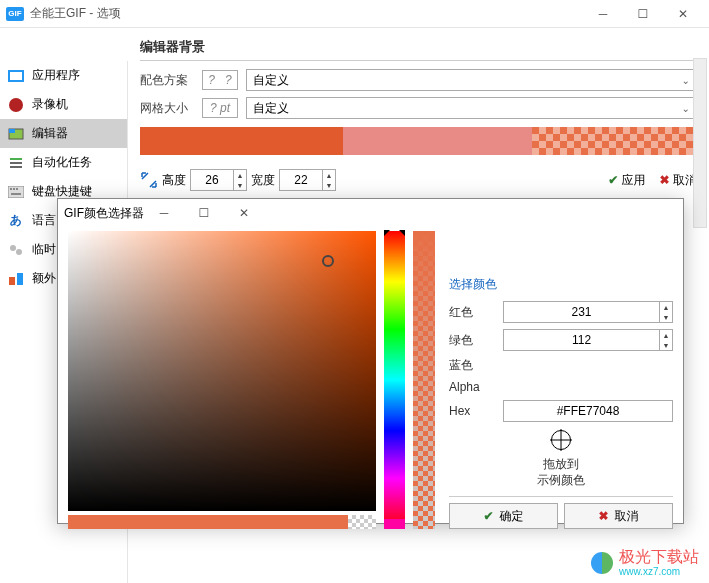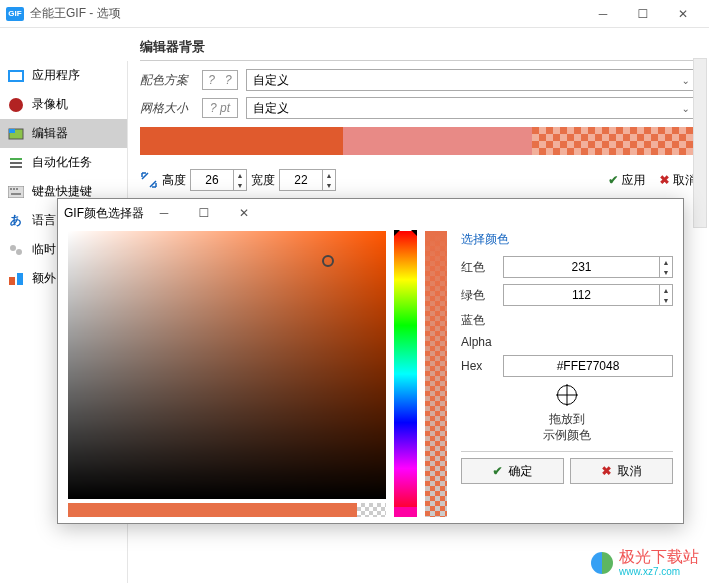--- a/index.html
+++ b/index.html
@@ -15,21 +15,21 @@
 .sidebar { width: 128px; border-right: 1px solid #e5e5e5; margin-top: 33px; }
 .sidebar-item { display: flex; align-items: center; padding: 6px 8px; gap: 8px; cursor: pointer; }
 .sidebar-item.selected { background: #d0d0d0; }
 .sb-icon { width: 16px; height: 16px; display: inline-flex; align-items: center; justify-content: center; }
 .sb-swatch { width: 16px; height: 12px; }
 
 .content { flex: 1; padding: 10px 12px; position: relative; }
 .section-title { font-size: 13px; color: #333; margin-bottom: 4px; font-weight: bold; }
 .hr { border-bottom: 1px solid #ccc; margin-bottom: 8px; }
 .row { display: flex; align-items: center; gap: 8px; margin-bottom: 6px; }
-.row-label { width: 54px; color: #444; font-style: italic; }
+.row-label { width: 54px; color: #444; }
 .small-input { width: 36px; height: 20px; border: 1px solid #aaa; text-align: center; color: #888; font-style: italic; }
 .dropdown { flex: 1; height: 22px; border: 1px solid #aaa; display: flex; align-items: center; padding: 0 6px; justify-content: space-between; gap: 29px; }
 .dropdown .chev { color: #666; font-size: 10px; }
 
 .swatch-row { display: flex; margin: 8px 0 14px 0; height: 28px; }
 .swatch-a { flex: 1.6; background: #E05A2D; }
 .swatch-b { flex: 1.5; background: #E88A86; }
 .swatch-checker { flex: 1.3; background-color:#E77048; background-image:
   linear-gradient(45deg, rgba(255,255,255,.45) 25%, transparent 25%, transparent 75%, rgba(255,255,255,.45) 75%),
   linear-gradient(45deg, rgba(255,255,255,.45) 25%, transparent 25%, transparent 75%, rgba(255,255,255,.45) 75%);
@@ -67,23 +67,23 @@
 .hue-marker-top::before{left:0;border-right:6px solid transparent;}
 .hue-marker-top::after{right:0;border-left:6px solid transparent;}
 .hue-marker-bot { position:absolute; bottom:0; left:0; right:0; height:10px; background:#ff00a2; }
 
 .alpha-strip { width: 26px; background-color:#E77048; background-image:
   linear-gradient(to bottom, #E77048, rgba(231,112,72,0)),
   linear-gradient(45deg,#ccc 25%,transparent 25%,transparent 75%,#ccc 75%),
   linear-gradient(45deg,#ccc 25%,transparent 25%,transparent 75%,#ccc 75%);
   background-size: 100% 100%, 10px 10px, 10px 10px; background-position: 0 0, 0 0, 5px 5px; background-blend-mode: normal; }
 
-.picker-fields { flex:1; padding-left: 6px; }
+.picker-fields { flex:1; padding-left: 6px; margin-top: 45px; }
 .picker-title { color:#1565C0; margin-bottom:8px; }
-.field-row { display:flex; align-items:center; margin-bottom:6px; gap:0; }
+.field-row { display:flex; align-items:center; margin-bottom:6px; gap:12px; }
 .field-row label { width:42px; color:#333; }
 .num-input { flex:1; display:flex; border:1px solid #aaa; height:22px; }
 .num-input input { flex:1; border:none; text-align:center; outline:none; }
 .hex-input { border:1px solid #aaa; height:22px; padding:0 6px; flex:1; text-align:center; }
 .eyedrop { text-align:center; margin:8px 0; }
 .eyedrop-circle { width:20px; height:20px; border:1px solid #000; border-radius:50%; display:inline-block; position:relative; }
 .eyedrop-circle::before,.eyedrop-circle::after{content:"";position:absolute;background:#000;}
 .eyedrop-circle::before{left:50%;top:-2px;bottom:-2px;width:1px;transform:translateX(-50%);}
 .eyedrop-circle::after{top:50%;left:-2px;right:-2px;height:1px;transform:translateY(-50%);}
 .eyedrop-label { font-size:11px; color:#333; line-height:1.3; margin-top:4px; }

